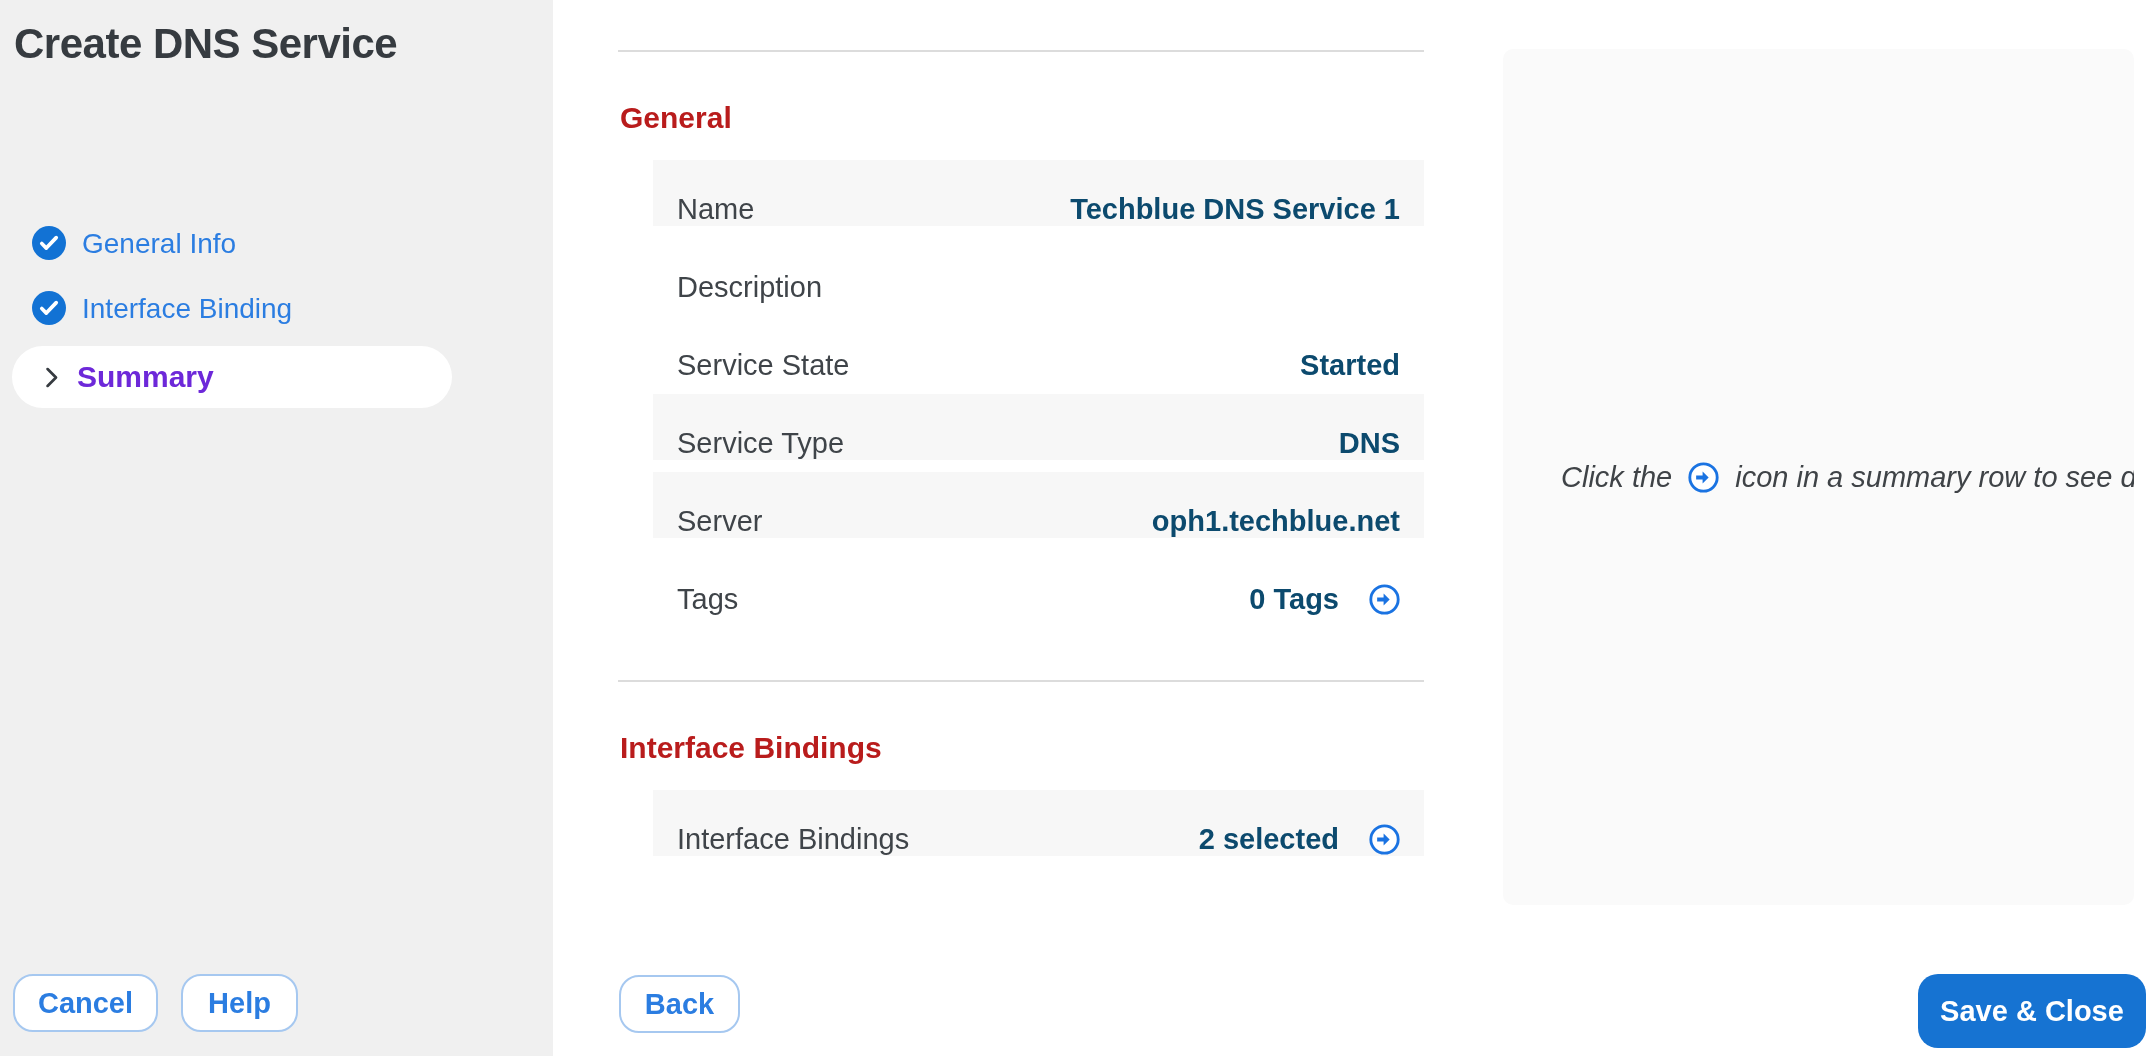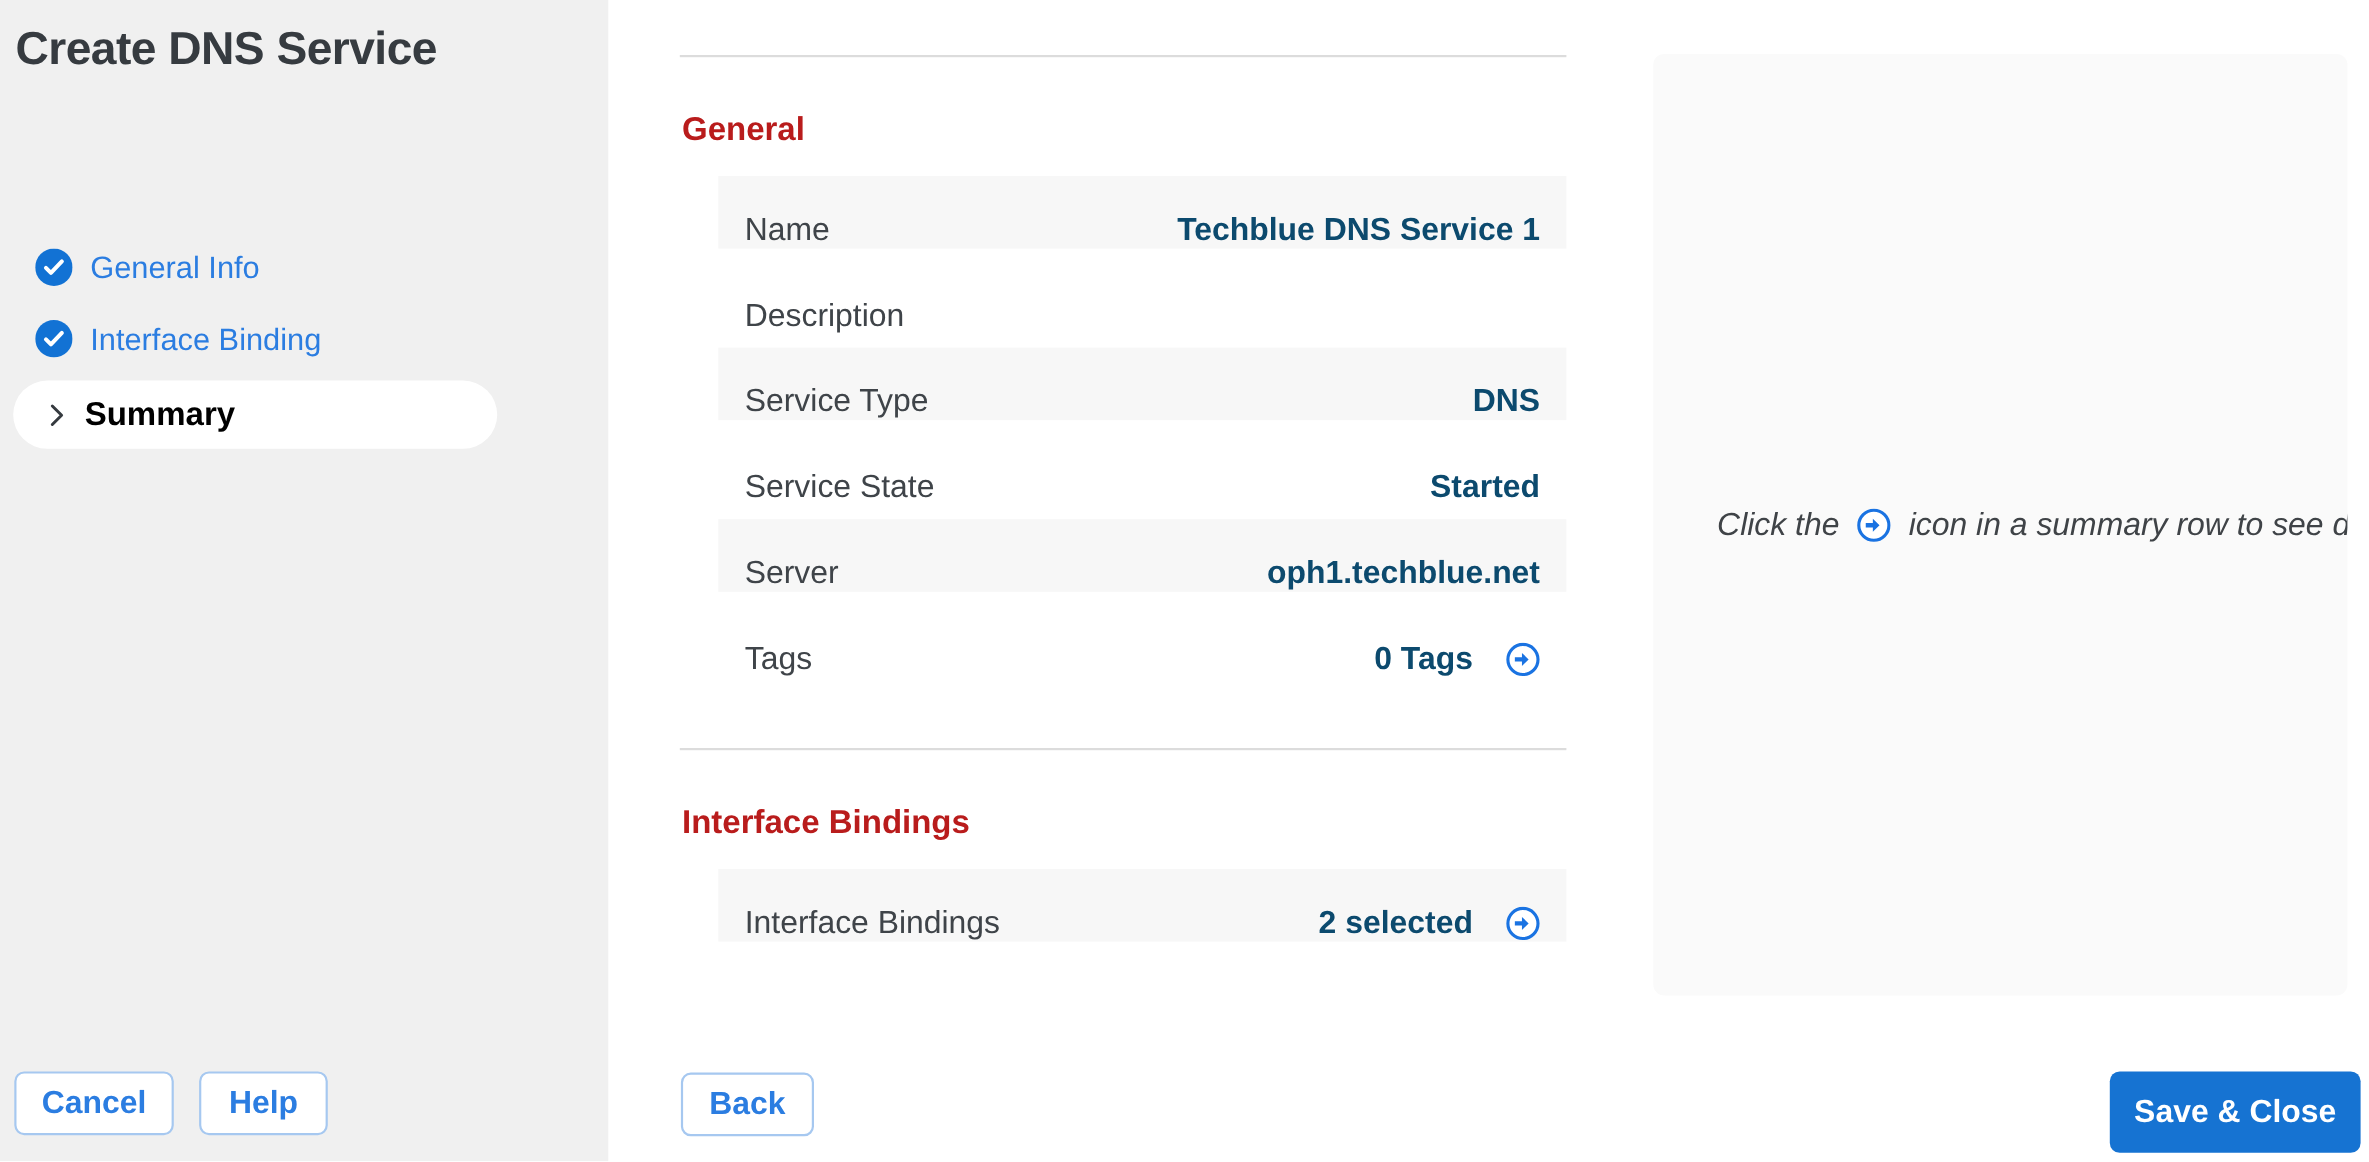--- a/index.html
+++ b/index.html
@@ -10,25 +10,25 @@
   
   .sidebar{position:absolute;left:0;top:0;width:553px;height:1056px;background:#f0f0f0;}
   .wizard-title{position:absolute;left:14px;top:20px;font-size:42px;font-weight:700;
     color:#363b40;letter-spacing:-0.5px;white-space:nowrap;}
   .step{position:absolute;left:32px;display:flex;align-items:flex-end;gap:16px;cursor:pointer;}
   .step-label{font-size:28px;color:#2b7de1;white-space:nowrap;}
   .step-1{top:224px;height:36px;}
   .step-2{top:289px;height:36px;}
   .step-current{position:absolute;left:12px;top:346px;width:440px;height:62px;background:#ffffff;
     border-radius:31px;display:flex;align-items:center;padding-left:26px;gap:12px;box-sizing:border-box;}
-  .step-current .step-label{color:#000000;font-weight:700;font-size:30px;}
+  .step-current .step-label{color:#6d28d9;font-weight:700;font-size:30px;}
   .check-icon,.chev-icon{display:inline-flex;flex:0 0 auto;}
   
   .btn{position:absolute;display:flex;align-items:center;justify-content:center;
-    box-sizing:border-box;border-radius:9px;font-size:29px;cursor:pointer;user-select:none;}
+    box-sizing:border-box;border-radius:20px;font-size:29px;cursor:pointer;user-select:none;}
   .btn-outline{background:#ffffff;border:2px solid #a6c8f0;color:#2b7de1;font-weight:600;}
   .btn-cancel{left:13px;top:974px;width:145px;height:58px;}
   .btn-help{left:181px;top:974px;width:117px;height:58px;}
   .btn-back{left:619px;top:975px;width:121px;height:58px;}
   .btn-primary{left:1918px;top:974px;width:228px;height:74px;background:#1673d2;border:none;
     color:#ffffff;font-weight:700;}
   
   .content{position:absolute;left:618px;top:0;width:806px;}
   .section .divider{height:2px;background:#dcdcdc;margin-top:50px;}
   .section + .section{margin-top:64px;}
@@ -98,30 +98,30 @@
             <span class="row-value-wrap">
               <span class="row-value">Techblue DNS Service 1</span>
             </span>
           </div>
           <div class="row">
             <span class="row-label">Description</span>
             <span class="row-value-wrap">
               <span class="row-value"></span>
             </span>
           </div>
+          <div class="row">
+            <span class="row-label">Service State</span>
+            <span class="row-value-wrap">
+              <span class="row-value">Started</span>
+            </span>
+          </div>
           <div class="row shaded">
             <span class="row-label">Service Type</span>
             <span class="row-value-wrap">
               <span class="row-value">DNS</span>
-            </span>
-          </div>
-          <div class="row">
-            <span class="row-label">Service State</span>
-            <span class="row-value-wrap">
-              <span class="row-value">Started</span>
             </span>
           </div>
           <div class="row shaded">
             <span class="row-label">Server</span>
             <span class="row-value-wrap">
               <span class="row-value">oph1.techblue.net</span>
             </span>
           </div>
           <div class="row">
             <span class="row-label">Tags</span>

